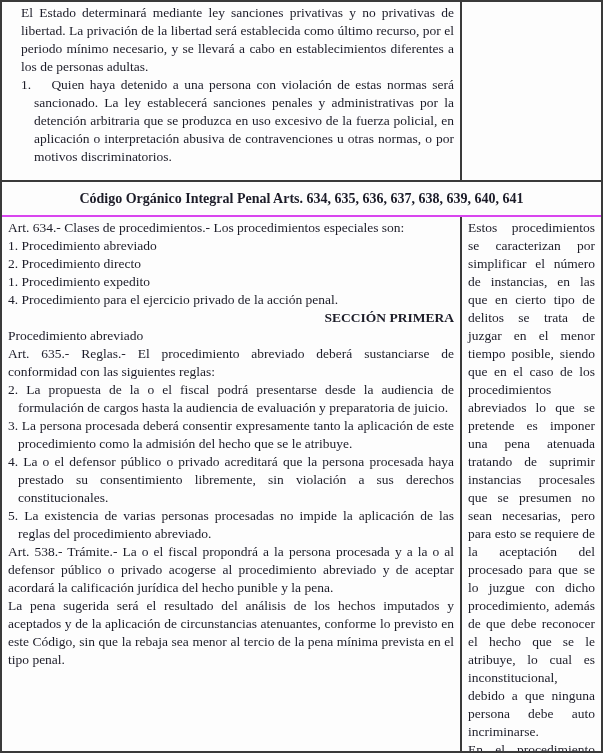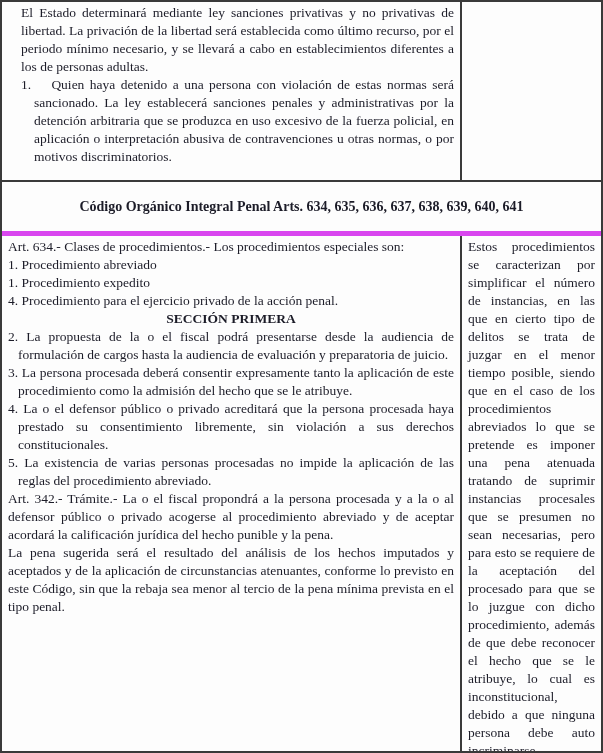--- a/index.html
+++ b/index.html
@@ -26,34 +26,34 @@
     overflow:hidden;
   }
   .cell-left {
     width:460px; flex:0 0 460px;
     border-right:2px solid #3a3a3a;
   }
   .cell-right { flex:1 1 auto; }
   .header-band {
     flex:0 0 auto;
     border-top:2px solid #3a3a3a;
-    border-bottom:5px solid #d946ef;
+    border-bottom:2px solid #d946ef;
     text-align:center;
     font-weight:bold;
     font-size:14px; line-height:17px;
-    padding:16px 2px;
+    padding:8px 2px;
     background:#fdfdfd;
   }
   
   .blk { text-align:justify; }
   .blk.indent { padding-left:13px; }
   .blk.hang1  { padding-left:13px; text-indent:-13px; }
   .blk.hang2  { padding-left:26px; text-indent:-13px; }
   .blk.hangsm { padding-left:10px; text-indent:-10px; }
-  .blk.bold   { font-weight:bold; text-align:center; }
+  .blk.bold   { font-weight:bold; text-align:right; }
   .blk.plain  { }
 </style>
 </head>
 <body>
 
 <div class="page">
 
   <div class="row row-top">
     <div class="cell cell-left">
         <p class="blk indent">El Estado determinará mediante ley sanciones privativas y no privativas de libertad. La privación de la libertad será establecida como último recurso, por el periodo mínimo necesario, y se llevará a cabo en establecimientos diferentes a los de personas adultas.</p>
@@ -63,28 +63,31 @@
   </div>
 
   <div class="header-band">
     <span>Código Orgánico Integral Penal Arts. 634, 635, 636, 637, 638, 639, 640, 641</span>
   </div>
 
   <div class="row row-main">
     <div class="cell cell-left">
         <p class="blk plain">Art. 634.- Clases de procedimientos.- Los procedimientos especiales son:</p>
         <p class="blk plain">1. Procedimiento abreviado</p>
+        <p class="blk plain">2. Procedimiento directo</p>
         <p class="blk plain">1. Procedimiento expedito</p>
         <p class="blk plain">4. Procedimiento para el ejercicio privado de la acción penal.</p>
         <p class="blk bold">SECCIÓN PRIMERA</p>
+        <p class="blk plain">Procedimiento abreviado</p>
+        <p class="blk plain">Art. 635.- Reglas.- El procedimiento abreviado deberá sustanciarse de conformidad con las siguientes reglas:</p>
         <p class="blk hangsm">2. La propuesta de la o el fiscal podrá presentarse desde la audiencia de formulación de cargos hasta la audiencia de evaluación y preparatoria de juicio.</p>
         <p class="blk hangsm">3. La persona procesada deberá consentir expresamente tanto la aplicación de este procedimiento como la admisión del hecho que se le atribuye.</p>
         <p class="blk hangsm">4. La o el defensor público o privado acreditará que la persona procesada haya prestado su consentimiento libremente, sin violación a sus derechos constitucionales.</p>
         <p class="blk hangsm">5. La existencia de varias personas procesadas no impide la aplicación de las reglas del procedimiento abreviado.</p>
-        <p class="blk plain">Art. 342.- Trámite.- La o el fiscal propondrá a la persona procesada y a la o al defensor público o privado acogerse al procedimiento abreviado y de aceptar acordará la calificación jurídica del hecho punible y la pena.</p>
+        <p class="blk plain">Art. 538.- Trámite.- La o el fiscal propondrá a la persona procesada y a la o al defensor público o privado acogerse al procedimiento abreviado y de aceptar acordará la calificación jurídica del hecho punible y la pena.</p>
         <p class="blk plain">La pena sugerida será el resultado del análisis de los hechos imputados y aceptados y de la aplicación de circunstancias atenuantes, conforme lo previsto en este Código, sin que la rebaja sea menor al tercio de la pena mínima prevista en el tipo penal.</p>
       </div>
     <div class="cell cell-right">
         <p class="blk plain">Estos procedimientos se caracterizan por simplificar el número de instancias, en las que en cierto tipo de delitos se trata de juzgar en el menor tiempo posible, siendo que en el caso de los procedimientos abreviados lo que se pretende es imponer una pena atenuada tratando de suprimir instancias procesales que se presumen no sean necesarias, pero para esto se requiere de la aceptación del procesado para que se lo juzgue con dicho procedimiento, además de que debe reconocer el hecho que se le atribuye, lo cual es inconstitucional, debido a que ninguna persona debe auto incriminarse.</p>
         <p class="blk plain">En el procedimiento directo se concentra todas las etapas del juicio en un solo instante, lo cual nos</p>
       </div>
   </div>
 
 </div>
 

